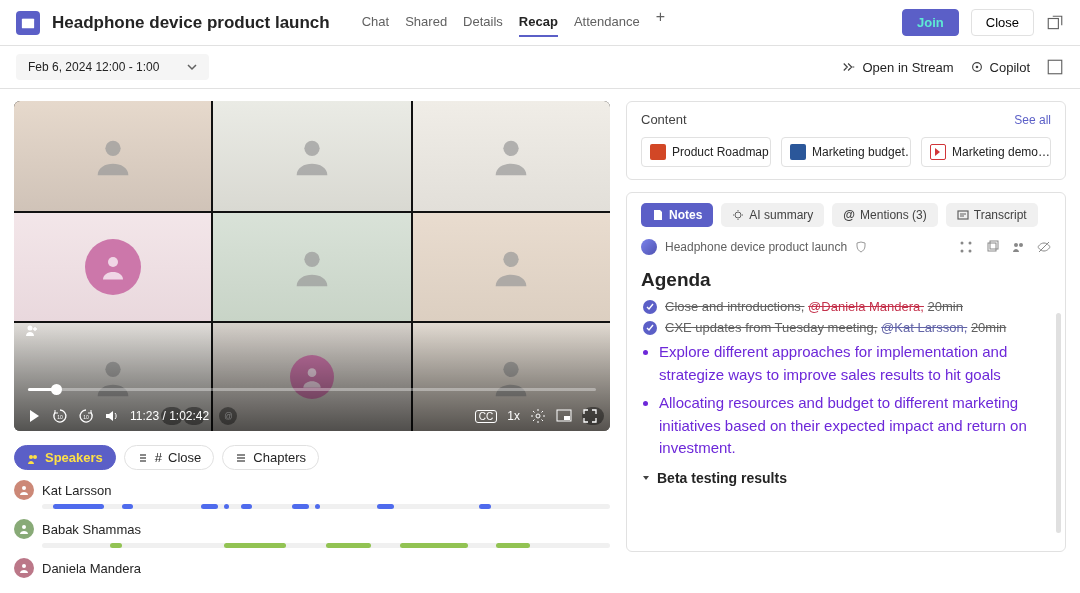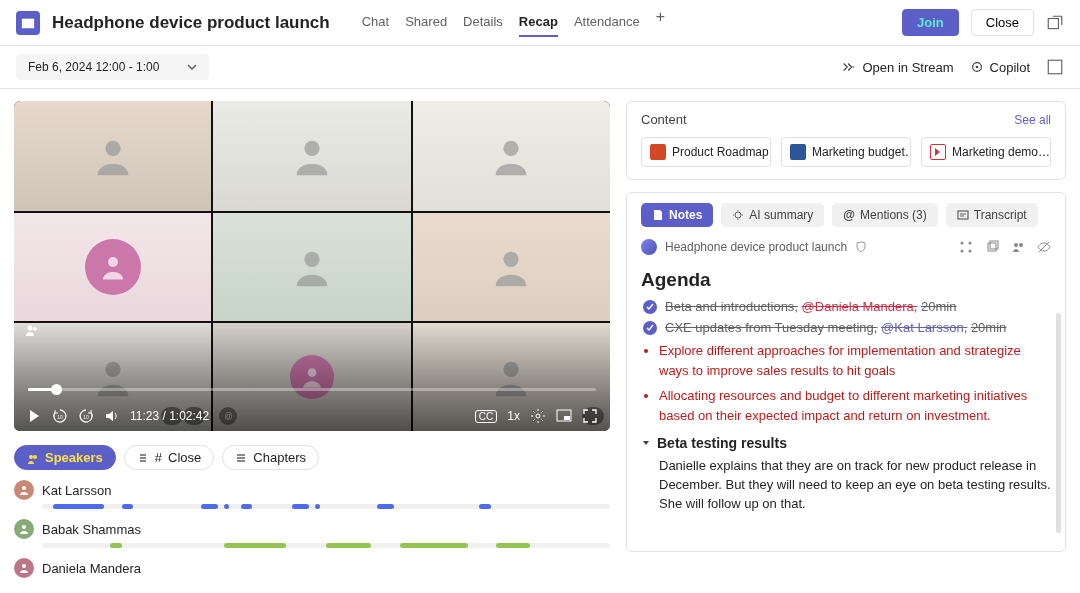--- a/index.html
+++ b/index.html
@@ -118,21 +118,21 @@
 
   .notes-body h3 { font-size: 19px; font-weight: 700; margin-bottom: 8px; }
   .agenda-item { display:flex; align-items:center; gap:8px; font-size:13px; margin-bottom: 6px; padding-left: 2px;}
   .agenda-item .check { width:14px; height:14px; border-radius:50%; background:var(--purple); display:flex; align-items:center; justify-content:center; flex:0 0 14px; }
   .agenda-item .check svg { width:8px; height:8px; fill:#fff; }
   .strike { text-decoration: line-through; color:#616161; }
   .mention { color: var(--red); }
   .mention.blue { color: var(--blue-link); }
   .dur { color:#616161; }
 
-  .notes-body ul, .notes-body .bullet-item { margin-left: 18px; font-size: 13px; color:#b91c1c; line-height:1.5;margin-top:6px; }
+  .notes-body ul, .notes-body .bullet-item { margin-left: 18px; font-size: 15px; color:#6d28d9; line-height:1.5;margin-top:6px; }
   .notes-body li { margin-bottom: 6px; list-style: disc; }
   .collapse { display:flex; align-items:center; gap:6px; font-weight:600; font-size:14px; margin: 10px 0 6px; cursor:pointer;}
   .collapse svg { width:10px; height:10px; }
   .sub { font-size:13px; line-height:1.45; margin-left: 18px; }
 
   .notes-panel { height: 360px; overflow:hidden; position:relative; }
   .notes-scroll-shadow { position:absolute; right:4px; top:120px; width:5px; height:220px; background:#e0e0e0; border-radius:3px; }
 </style>
 </head>
 <body>
@@ -494,21 +494,21 @@
 
       <div class="notes-body">
         <h3>Agenda</h3>
         <div class="agenda-item">
           <div class="check">
               <svg viewBox="0 0 8 8">
                 <path d="M1 4l2 2 4-5" fill="none" stroke="#fff" stroke-width="1.4"></path>
               </svg>
             </div>
           <span>
-            <span class="strike">Beta and introductions,</span>
+            <span class="strike">Close and introductions,</span>
             <span class="mention strike">@Daniela Mandera,</span>
             <span class="dur strike">20min</span>
           </span>
         </div>
         <div class="agenda-item">
           <div class="check">
               <svg viewBox="0 0 8 8">
                 <path d="M1 4l2 2 4-5" fill="none" stroke="#fff" stroke-width="1.4"></path>
               </svg>
             </div>
@@ -523,19 +523,18 @@
           <li>Explore different approaches for implementation and strategize ways to improve sales results to hit goals</li>
           <li>Allocating resources and budget to different marketing initiatives based on their expected impact and return on investment.</li>
         </ul>
 
         <div class="collapse">
           <svg viewBox="0 0 10 10">
               <path d="M2 3l3 4 3-4z" fill="#424242"></path>
             </svg>
           <span>Beta testing results</span>
         </div>
-        <div class="sub">Danielle explains that they are on track for new product release in December. But they will need to keep an eye on beta testing results. She will follow up on that.</div>
 
       </div>
       <div class="notes-scroll-shadow"></div>
     </div>
   </div>
 </div>
 
 </body></html>

